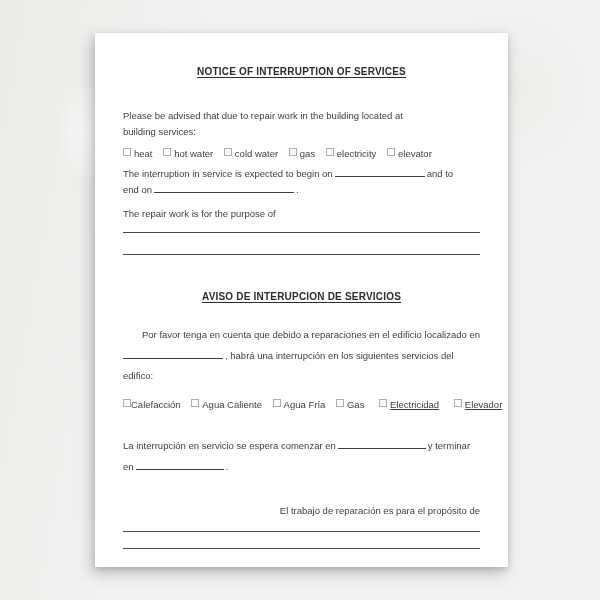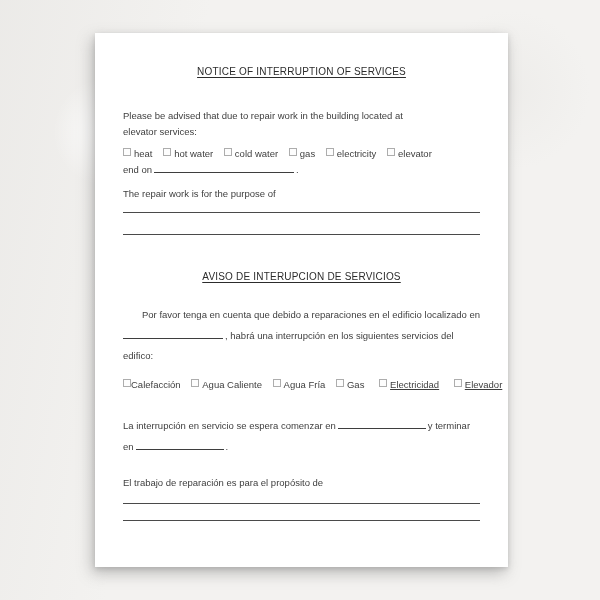--- a/index.html
+++ b/index.html
@@ -26,21 +26,21 @@
     width: 413px; height: 534px;
     box-sizing: border-box;
     padding: 30px 28px 0 28px;
     background: #ffffff;
     box-shadow: -3px 6px 14px rgba(120,120,120,0.45), 0 2px 5px rgba(140,140,140,0.35);
     font-size: 9.5px;
   }
   .doc-title {
     margin-top: 2px;
     text-align: center;
-    font-weight: normal;
+    font-weight: bold;
     font-size: 10px;
     letter-spacing: 0.2px;
     line-height: 13px;
     color: #2c2c2c;
     text-decoration: underline;
     text-underline-offset: 2px;
     white-space: nowrap;
   }
   .line {
     line-height: 16px;
@@ -89,47 +89,48 @@
   .mt-blankln { margin-top: 8px; }
   .mt-cbrow   { margin-top: 6px; }
   .mt-sched   { margin-top: 4px; }
   .mt-purpose { margin-top: 8px; }
   .mt-rule1   { margin-top: 10px; }
   .mt-rule2   { margin-top: 21px; }
   .mt-estitle { margin-top: 35px; }
   .mt-esintro { margin-top: 22px; text-align: right; }
   .mt-escbrow { margin-top: 10px; }
   .mt-essched { margin-top: 22px; }
-  .mt-espurp  { margin-top: 18px; }
+  .mt-espurp  { margin-top: 26px; text-align: right; }
   .mt-esrule1 { margin-top: 12px; }
   .mt-esrule2 { margin-top: 16px; }
 </style>
 </head>
 <body>
 
 <div class="stage">
   <div class="paper">
 
     <div class="en">
       <div class="doc-title">NOTICE OF INTERRUPTION OF SERVICES</div>
 
       <div class="line mt-intro">Please be advised that due to repair work in the building located at</div>
 
 
-      <div class="line">elevator services:</div>
+      <div class="line">building services:</div>
 
       <div class="cb-row mt-cbrow">
         <span class="cb-item"><span class="cb-box"></span><span>heat</span></span>
         <span class="cb-item"><span class="cb-box"></span><span>hot water</span></span>
         <span class="cb-item"><span class="cb-box"></span><span>cold water</span></span>
         <span class="cb-item"><span class="cb-box"></span><span>gas</span></span>
         <span class="cb-item"><span class="cb-box"></span><span>electricity</span></span>
         <span class="cb-item"><span class="cb-box"></span><span>elevator</span></span>
       </div>
 
+      <div class="line mt-sched"><span>The interruption in service is expected to begin on</span><span class="blank b90"></span><span>and to</span></div>
 
       <div class="line"><span>end on</span><span class="blank b140"></span><span>.</span></div>
 
       <div class="line mt-purpose">The repair work is for the purpose of</div>
 
       <div class="rule mt-rule1"></div>
       <div class="rule mt-rule2"></div>
     </div>
 
     <div class="es">

